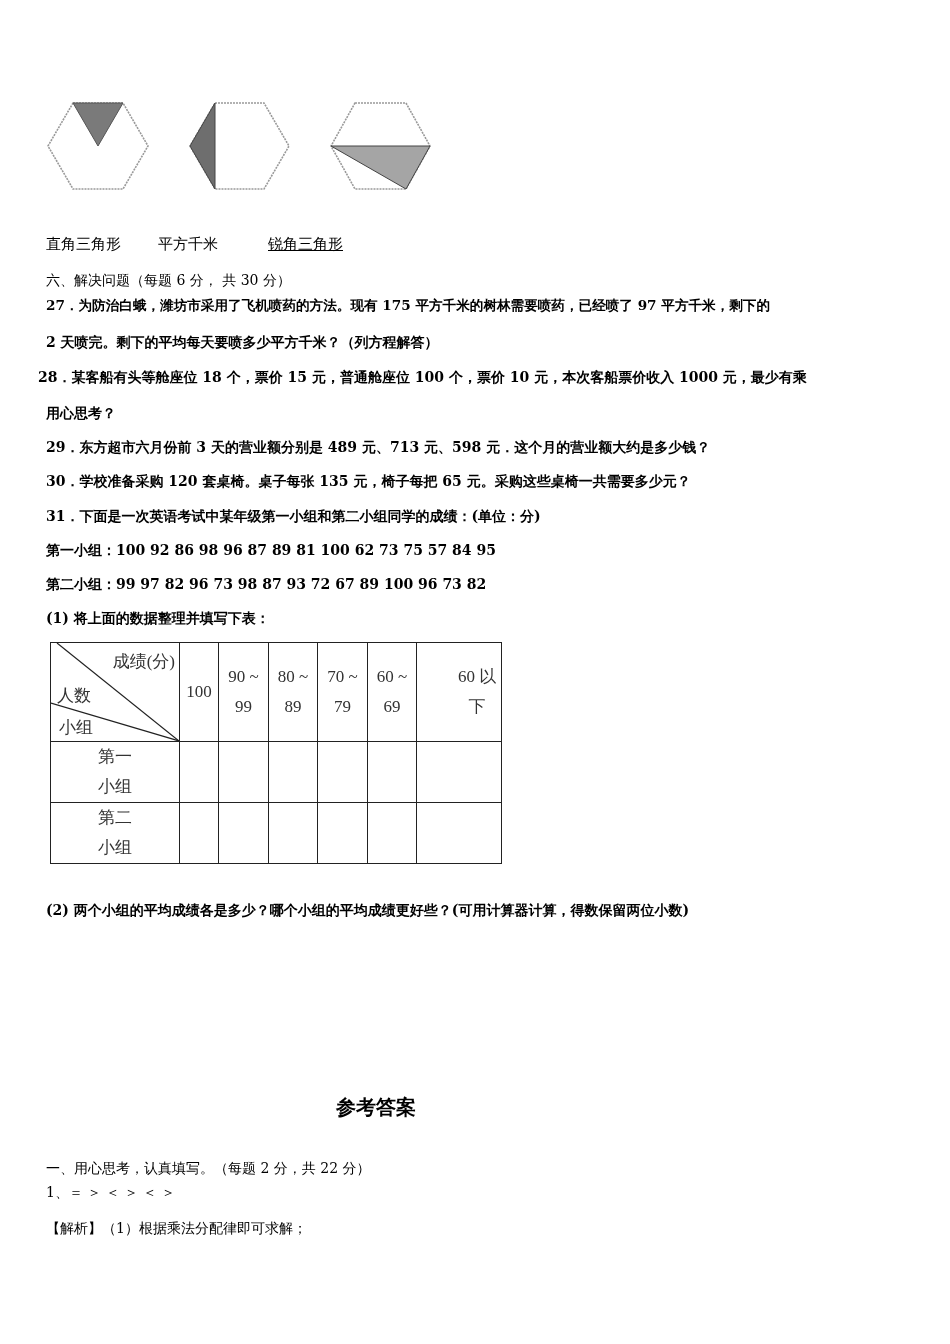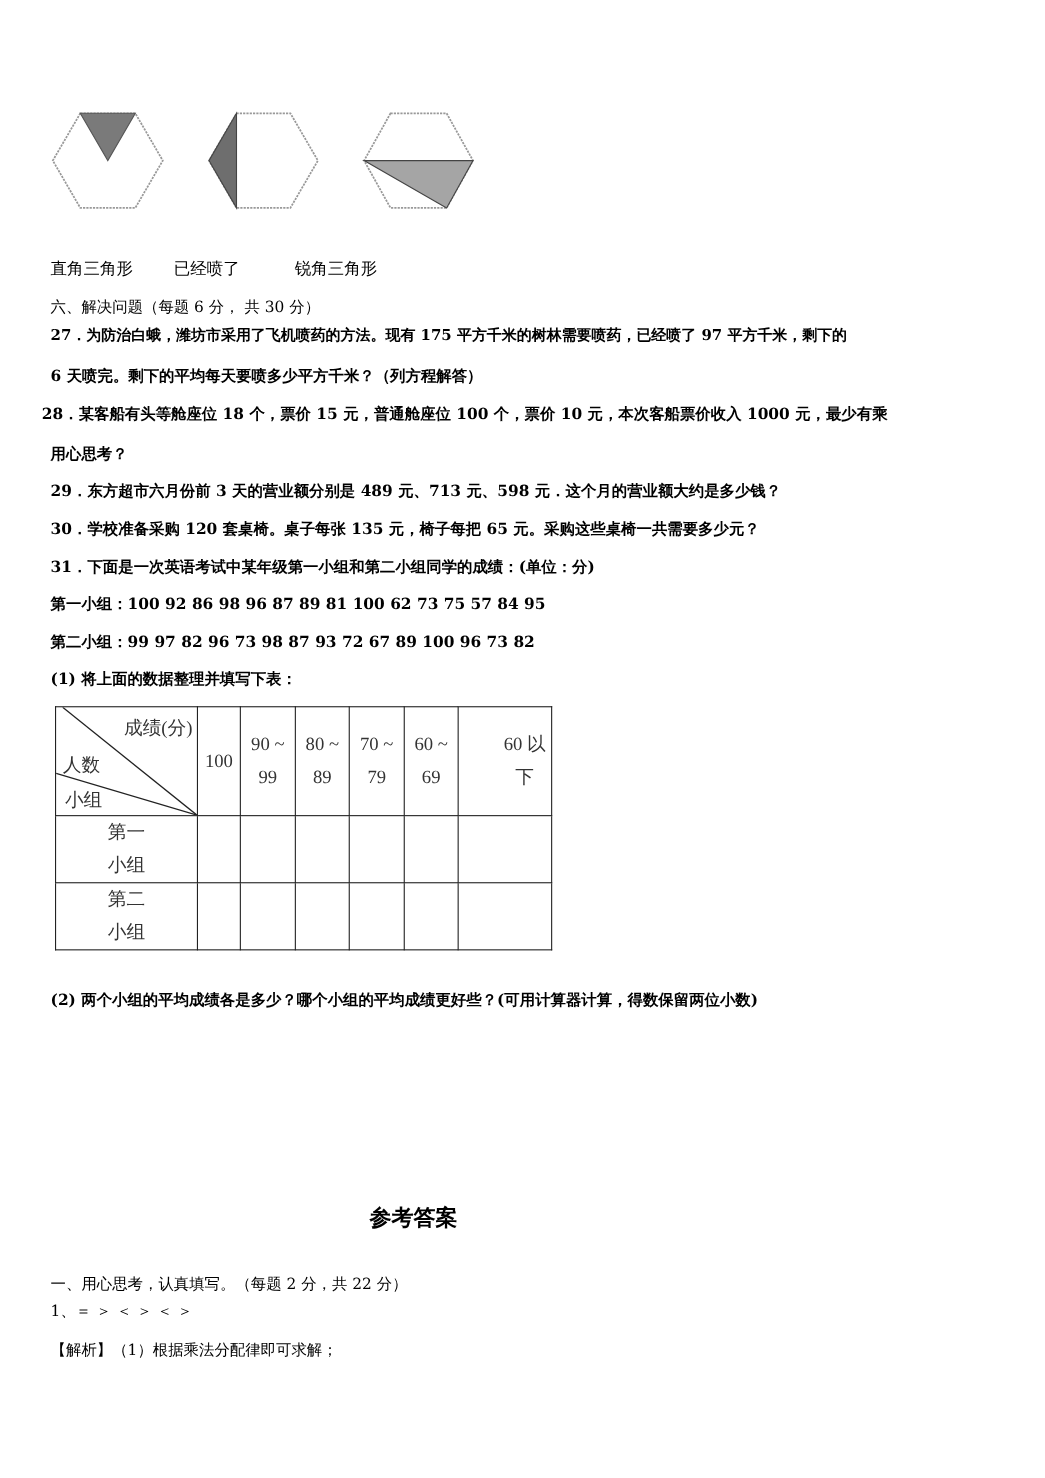--- a/index.html
+++ b/index.html
@@ -35,27 +35,27 @@
     <polygon points="215,103 215,189 190,146" fill="#6e6e6e" stroke="#444" stroke-width="1"></polygon>
   </g>
 
   <g>
     <polygon points="355,103 406,103 430,146 406,189 355,189 331,146" fill="none" stroke="#999" stroke-width="1.6" stroke-dasharray="2,1"></polygon>
     <polygon points="331,146 430,146 406,189" fill="#a5a5a5" stroke="#444" stroke-width="1"></polygon>
   </g>
 </svg>
 
 <div class="abs figlabel" style="left:46px;top:235px;">直角三角形</div>
-<div class="abs figlabel" style="left:158px;top:235px;">已经喷了</div>
-<div class="abs figlabel" style="left:268px;top:235px;">锐角三角形</div>
+<div class="abs figlabel" style="left:158px;top:235px;">平方千米</div>
+<div class="abs figlabel" style="left:268px;top:235px;text-decoration:underline;">锐角三角形</div>
 
 <div class="abs t14" style="left:46px;top:271px;">六、解决问题（每题 6 分， 共 30 分）</div>
 
 <div class="abs t14 bold" style="left:46px;top:296px;font-size:13.6px;">27．为防治白蛾，潍坊市采用了飞机喷药的方法。现有 175 平方千米的树林需要喷药，已经喷了 97 平方千米，剩下的</div>
-<div class="abs t14 bold" style="left:46px;top:333px;">6 天喷完。剩下的平均每天要喷多少平方千米？（列方程解答）</div>
+<div class="abs t14 bold" style="left:46px;top:333px;">2 天喷完。剩下的平均每天要喷多少平方千米？（列方程解答）</div>
 
 <div class="abs t14 bold" style="left:38px;top:368px;font-size:14px;">28．某客船有头等舱座位 18 个，票价 15 元，普通舱座位 100 个，票价 10 元，本次客船票价收入 1000 元，最少有乘</div>
 <div class="abs t14 bold" style="left:46px;top:404px;">用心思考？</div>
 
 <div class="abs t14 bold" style="left:46px;top:438px;">29．东方超市六月份前 3 天的营业额分别是 489 元、713 元、598 元．这个月的营业额大约是多少钱？</div>
 <div class="abs t14 bold" style="left:46px;top:472px;">30．学校准备采购 120 套桌椅。桌子每张 135 元，椅子每把 65 元。采购这些桌椅一共需要多少元？</div>
 
 <div class="abs t14 bold" style="left:46px;top:507px;">31．下面是一次英语考试中某年级第一小组和第二小组同学的成绩：(单位：分)</div>
 <div class="abs t14 bold" style="left:46px;top:541px;">第一小组：100 92 86 98 96 87 89 81 100 62 73 75 57 84 95</div>
 <div class="abs t14 bold" style="left:46px;top:575px;">第二小组：99 97 82 96 73 98 87 93 72 67 89 100 96 73 82</div>

